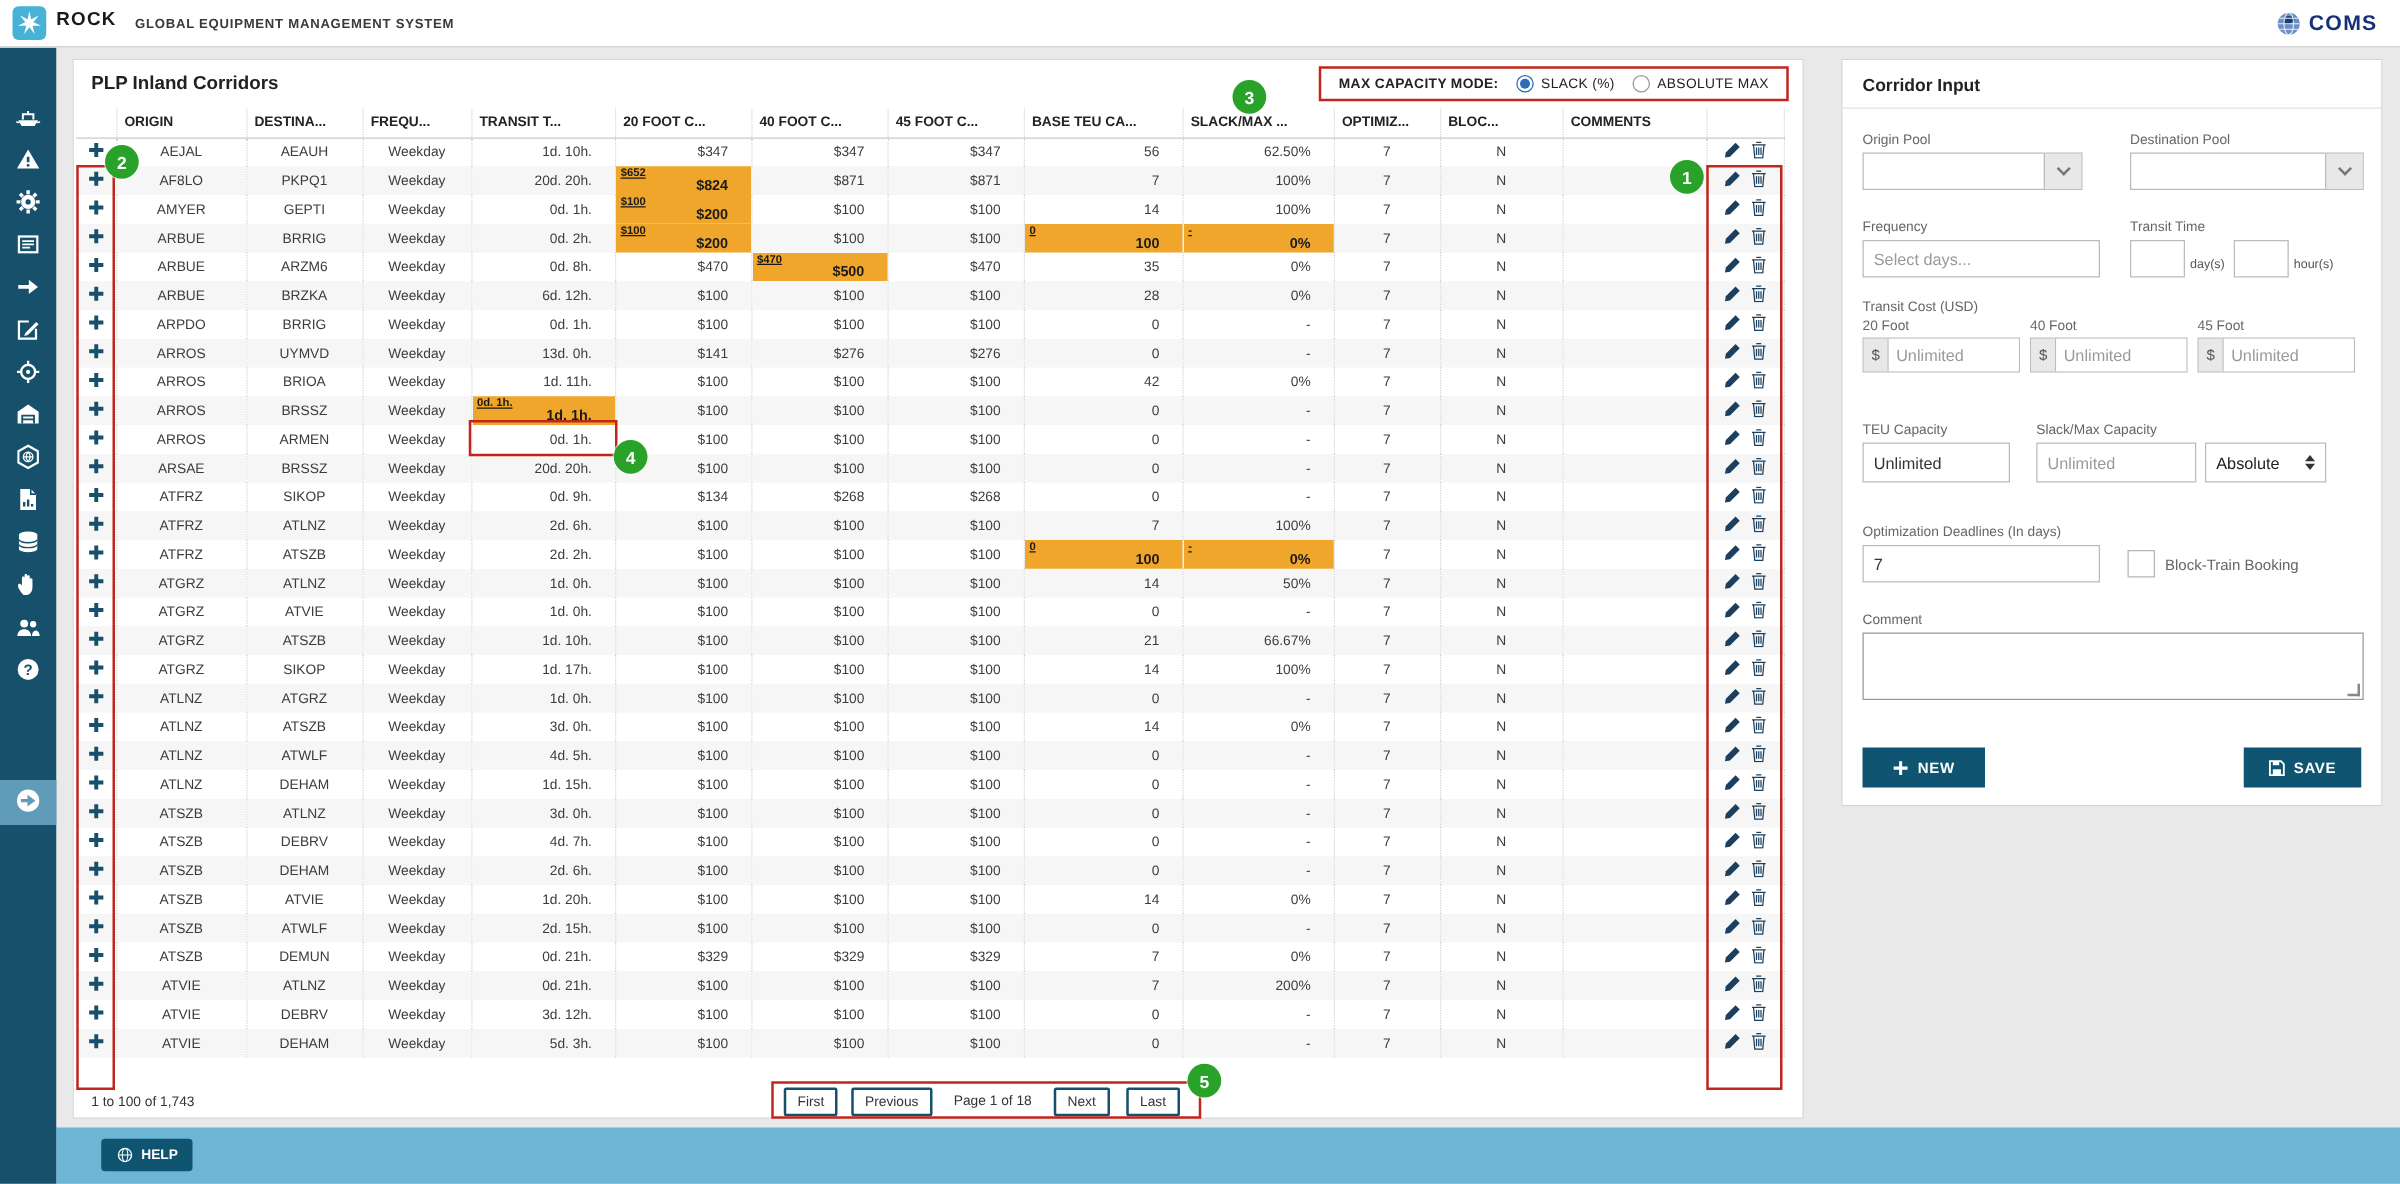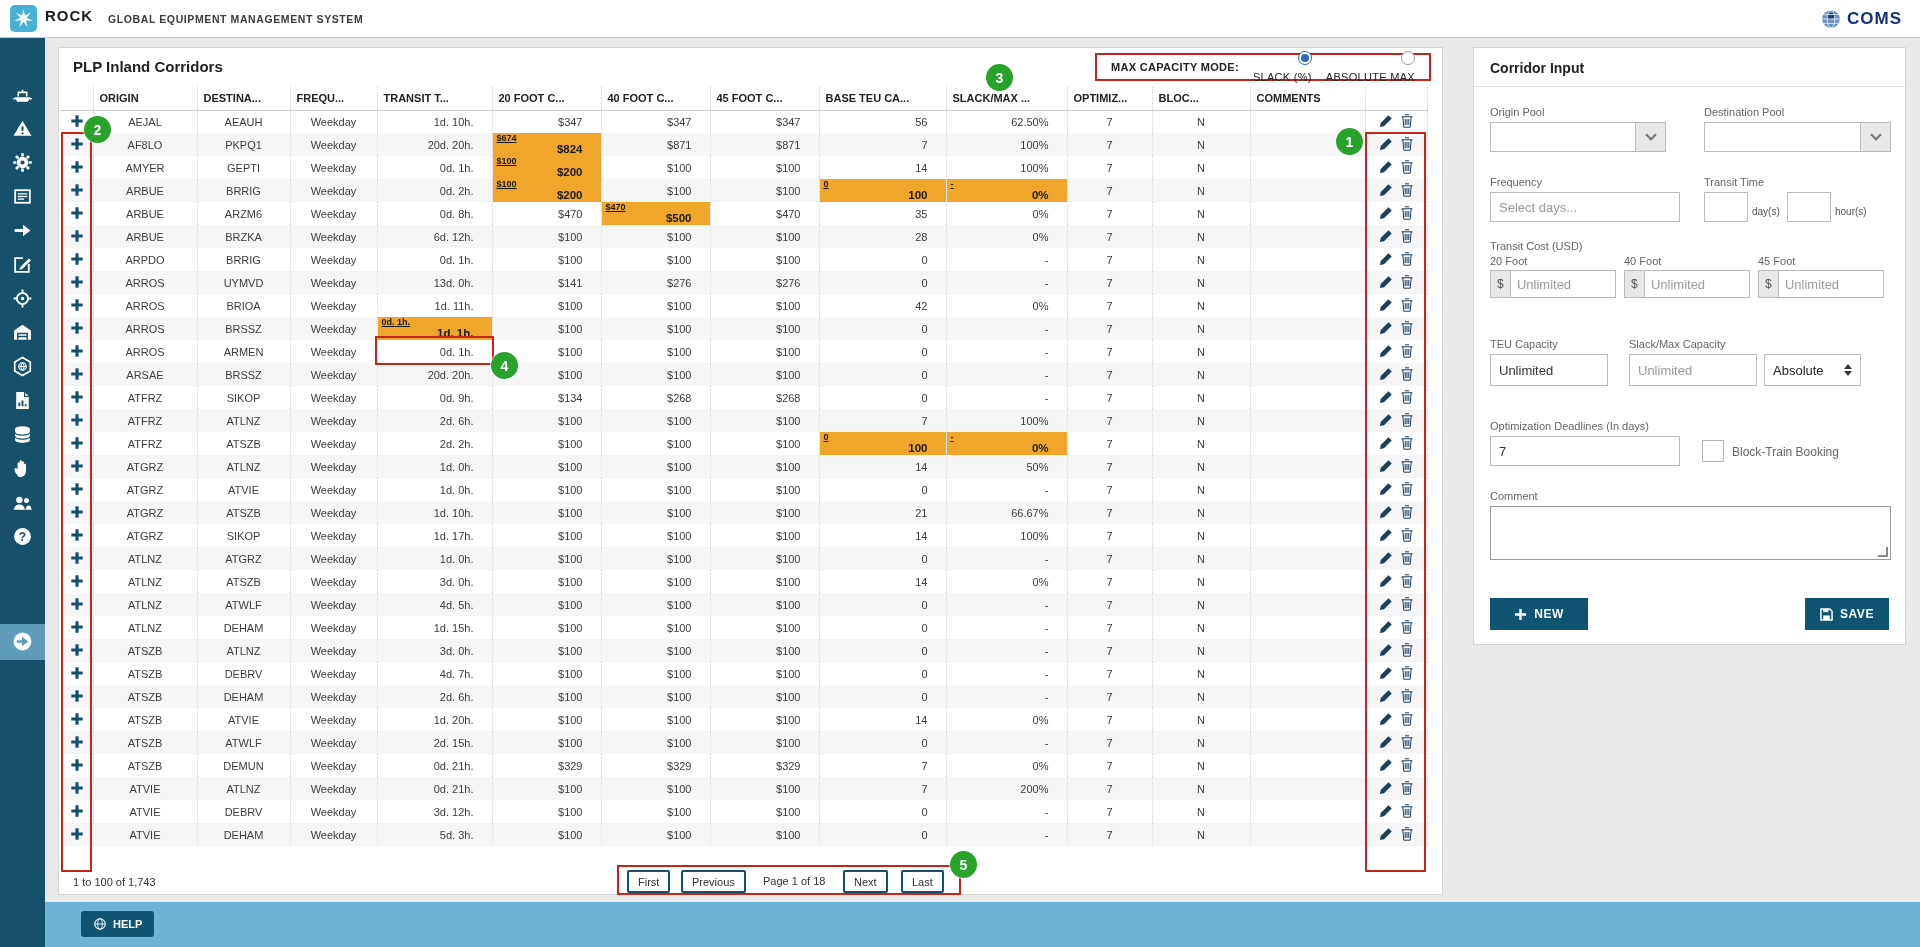--- a/index.html
+++ b/index.html
@@ -28,21 +28,21 @@
 
   
   .card { position:absolute; background:#fff; border:1px solid #d5d5d5; }
   .main-card { left:58px; top:47px; width:1385px; height:848px; }
   .page-title { position:absolute; left:14px; top:10px; font-size:15px; font-weight:bold; color:#222; }
 
   
   .cap-mode { position:absolute; top:5px; right:11px; height:28px; border:2px solid #c0261d;
     display:flex; align-items:center; gap:14px; padding:0 14px; background:#fff; z-index:6; }
   .cap-label { font-weight:bold; color:#222; font-size:11px; letter-spacing:0.3px; }
-  .radio-opt { display:flex; align-items:flex-end; gap:6px; cursor:pointer;flex-direction:column; }
+  .radio-opt { display:flex; align-items:center; gap:6px; cursor:pointer; }
   .radio { width:14px; height:14px; border-radius:50%; border:1px solid #999; background:#fff; position:relative; }
   .radio.sel { border-color:#2a6db5; }
   .radio.sel::after { content:""; position:absolute; left:2px; top:2px; width:8px; height:8px; border-radius:50%; background:#2a6db5; }
   .radio-text { font-size:11px; color:#222; letter-spacing:0.3px; }
 
   
   table.grid { position:absolute; left:2px; top:39px; width:1366px; border-collapse:collapse; table-layout:fixed; }
   .grid th, .grid td { font-size:11px; overflow:hidden; white-space:nowrap; border-right:1px dotted #d4d4d4; }
   .grid thead th { color:#222; font-weight:bold; text-align:left; padding:4px 6px; height:22px; }
   .grid thead tr.cols th { border-bottom:1px solid #c9c9c9; height:23px; }
@@ -312,21 +312,21 @@
         </tr>
         <tr>
           <td class="plus-cell"><svg width="14" height="14" viewBox="0 0 16 16">
               <path d="M8 1.5v13M1.5 8h13" stroke="#17506b" stroke-width="3.6"></path>
             </svg></td>
           <td class="c">AF8LO</td>
           <td class="c">PKPQ1</td>
           <td class="c">Weekday</td>
           <td class="r">20d. 20h.</td>
           <td class="changed r">
-            <span class="old">$674</span>
+            <span class="old">$652</span>
             <span class="new">$824</span>
           </td>
           <td class="r">$871</td>
           <td class="r">$871</td>
           <td class="r">7</td>
           <td class="r">100%</td>
           <td class="c">7</td>
           <td class="c">N</td>
           <td class=""></td>
           <td class="actions-cell"><span class="action-ic"><svg width="14" height="14" viewBox="0 0 16 16">
@@ -1109,21 +1109,21 @@
   <span class="flabel" style="left:16px; top:442px;">Comment</span>
   <textarea class="ftextarea" style="left: 16px; top: 458px; width: 401px; height: 54px;"></textarea>
   <span class="ta-grip" style="left:404px; top:499px;"></span>
 
   <button class="panel-btn" style="left:16px; top:550px; width:98px;">
     <svg width="13" height="13" viewBox="0 0 14 14">
         <path d="M7 1v12M1 7h12" stroke="#fff" stroke-width="2.6"></path>
       </svg>
     <span>NEW</span>
   </button>
-  <button class="panel-btn" style="right:16px; top:550px; width:84px;">
+  <button class="panel-btn" style="right:16px; top:550px; width:94px;">
     <svg width="13" height="13" viewBox="0 0 14 14">
       <path d="M1 1h9.5L13 3.5V13H1z" fill="none" stroke="#fff" stroke-width="1.6"></path>
       <rect x="3.5" y="8" width="7" height="5" fill="#fff"></rect>
         <rect x="3.5" y="1" width="5.5" height="3.5" fill="#fff"></rect>
     </svg>
     <span>SAVE</span>
   </button>
 </div>
 
 <div class="footer">

